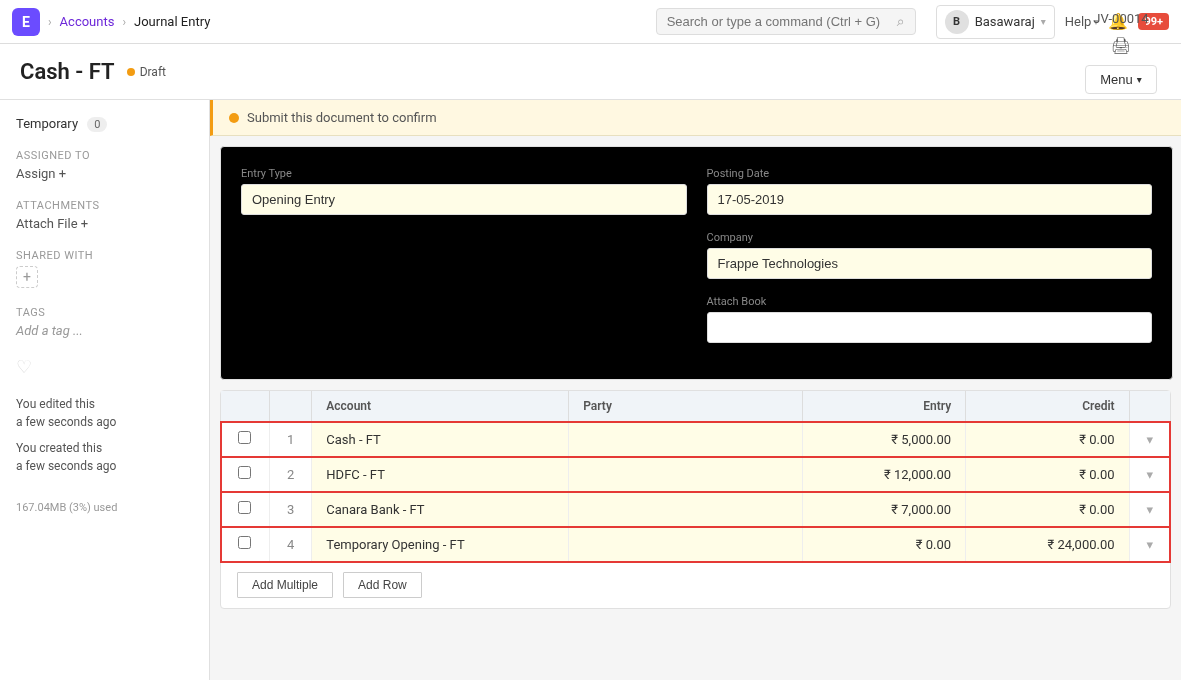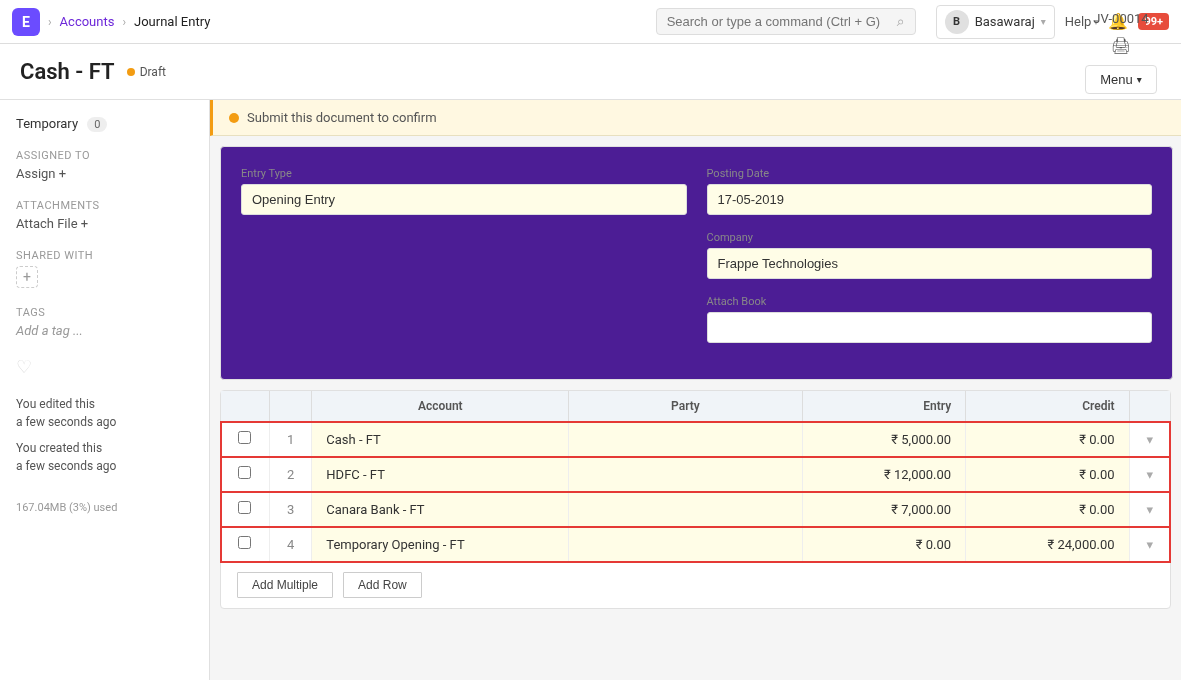--- a/index.html
+++ b/index.html
@@ -83,39 +83,39 @@
     
     .content { flex: 1; overflow-y: auto; padding: 0; background: #f5f5f5; }
 
     .alert-bar {
       background: #fff8e1; border-left: 3px solid #f39c12; padding: 10px 16px;
       display: flex; align-items: center; gap: 8px; font-size: 13px; color: #555;
       margin: 0; border-bottom: 1px solid #e8e0c0;
     }
     .alert-dot { width: 10px; height: 10px; border-radius: 50%; background: #f39c12; flex-shrink: 0; }
 
-    .form-section { background: #4c1d95; margin: 10px 8px 0 10px; padding: 20px; border-radius: 4px; border: 1px solid #e0e0e0; }
+    .form-section { background: #000000; margin: 10px 8px 0 10px; padding: 20px; border-radius: 4px; border: 1px solid #e0e0e0; }
 
     .form-row { display: flex; gap: 20px; margin-bottom: 16px; }
     .form-group { display: flex; flex-direction: column; gap: 4px; flex: 1; }
     .form-label { font-size: 11px; color: #888; }
     .form-input {
       border: 1px solid #ddd; border-radius: 3px; padding: 7px 10px; font-size: 13px;
       color: #333; background: #fffde7; outline: none;
     }
     .form-input.white { background: #fff; }
 
     
     .table-section { background: #fff; margin: 10px; border-radius: 4px; border: 1px solid #e0e0e0; padding: 0; }
     .table-wrapper { width: 100%; border-collapse: collapse; }
     .table-wrapper th {
       background: #f0f4f8; text-align: right; padding: 8px 14px; font-size: 12px; font-weight: 600;
       color: #555; border-bottom: 1px solid #ddd; border-right: 1px solid #ddd;
     }
-    .table-wrapper th.left { text-align: center; }
+    .table-wrapper th.left { text-align: left; }
     .table-wrapper th.check-col { width: 30px; text-align: center; }
     .table-wrapper th.num-col { width: 30px; text-align: center; }
     .table-wrapper th.account-col { width: 220px; }
     .table-wrapper th.party-col { width: 200px; }
     .table-wrapper th.debit-col { width: 140px; }
     .table-wrapper th.credit-col { width: 140px; }
     .table-wrapper th.action-col { width: 30px; border-right: none; }
 
     .table-wrapper td {
       padding: 9px 14px; font-size: 13px; border-bottom: 1px solid #eee;

